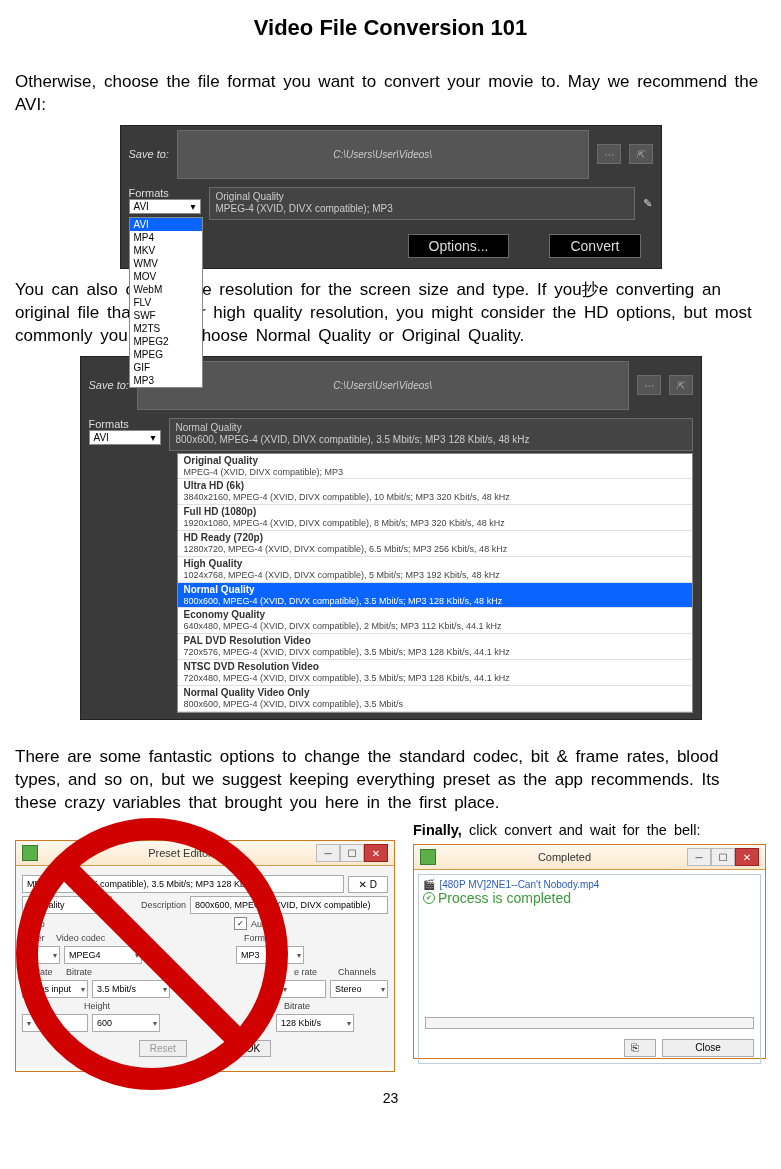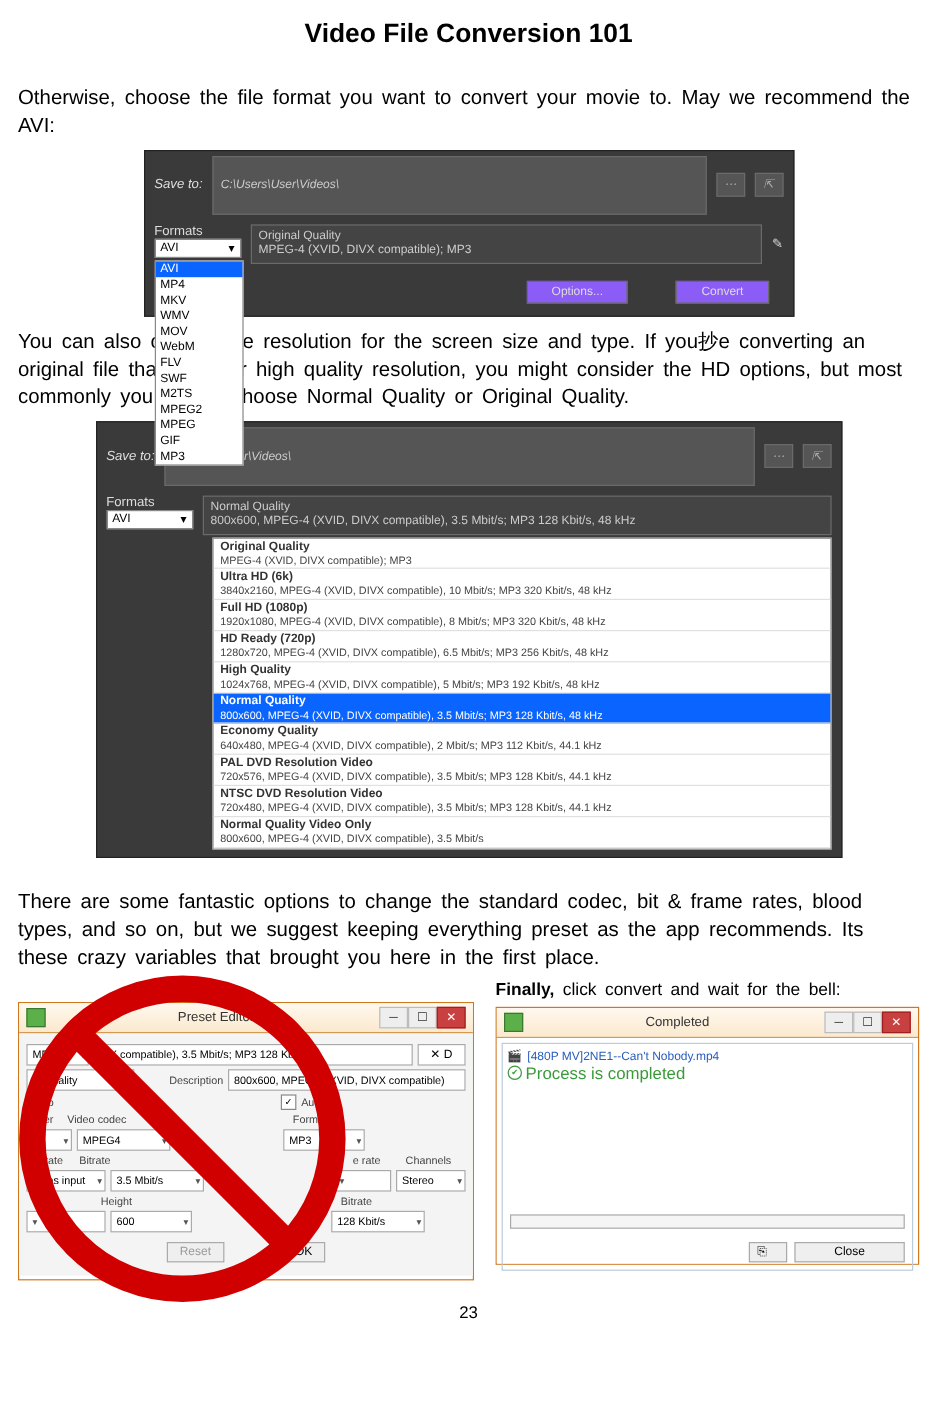--- a/index.html
+++ b/index.html
@@ -1,30 +1,30 @@
 <!DOCTYPE html>
 <html><head>
 <meta charset="utf-8">
 <style>
   body { margin: 0; padding: 10px 15px 5px; font-family: Arial, Helvetica, sans-serif; width: 751px; background:#fff; color:#000; }
   h1 { text-align:center; font-size:22px; font-weight:bold; margin:5px 0 30px; }
   p.body { font-size:17px; line-height:1.35; word-spacing:3px; margin:3px 0 8px; }
   .panel-dark { background:#3a3a3a; color:#ddd; font-size:11px; border:1px solid #222; position:relative; }
   .save-row { display:flex; align-items:center; gap:8px; padding:4px 8px;font-style:italic; }
-  .save-row .path { background:#555; color:#ccc; flex:1; padding:18px 6px; font-size:10px; border:1px solid #6a6a6a; }
+  .save-row .path { background:#555; color:#ccc; flex:1; padding:18px 6px; font-size:10px; border:1px solid #6a6a6a;text-align:center; }
   .save-row .ico { width:22px; height:18px; background:#555; border:1px solid #6a6a6a; display:flex; align-items:center; justify-content:center; font-size:10px; color:#aaa; }
   .fmt-row { display:flex; align-items:flex-start; padding:4px 8px 8px; gap:8px; position:relative; }
   .fmt-sel { width:72px; position:relative; }
   .fmt-sel .box { background:#fff; color:#000; padding:1px 4px; font-size:10px; border:1px solid #888; display:flex; justify-content:space-between; align-items:center; }
   .dd { position:absolute; top:18px; left:0; width:72px; background:#fff; color:#000; border:1px solid #888; font-size:10px; z-index:5; }
   .dd div { padding:0 4px; line-height:13px; }
   .dd .sel { background:#0a64ff; color:#fff; }
   .qbox { flex:1; background:#444; border:1px solid #6a6a6a; padding:3px 6px; font-size:10px; color:#ccc; line-height:1.25; }
   .panel-btnrow { display:flex; justify-content:flex-end; gap:40px; padding:6px 20px 10px; }
-  .panel-btnrow .bt { background:#8b5cf6; border:1px solid #6a6a6a; color:#ddd; font-size:10px; padding:3px 20px; }
+  .panel-btnrow .bt { background:#000000; border:1px solid #6a6a6a; color:#ddd; font-size:14px; padding:3px 20px; }
   .shot1 { margin:0 auto 10px; width:540px; }
   .shot2 { margin:0 auto 5px; width:620px; }
   .qlist { background:#fff; color:#000; }
   .qlist .opt { border-bottom:1px solid #e0e0e0; padding:1px 6px; font-size:10px; line-height:1.2; }
   .qlist .opt .t { font-weight:bold; font-size:10px; color:#333; }
   .qlist .opt .s { font-size:9px; color:#444; }
   .qlist .opt.hl { background:#0a64ff; color:#fff; }
   .qlist .opt.hl .t, .qlist .opt.hl .s { color:#fff; }
   .halves { display:flex; gap:18px; align-items:flex-start; margin-top:8px; }
   .win { border:1px solid #d07820; background:#fff; font-size:10px; position:relative; }

